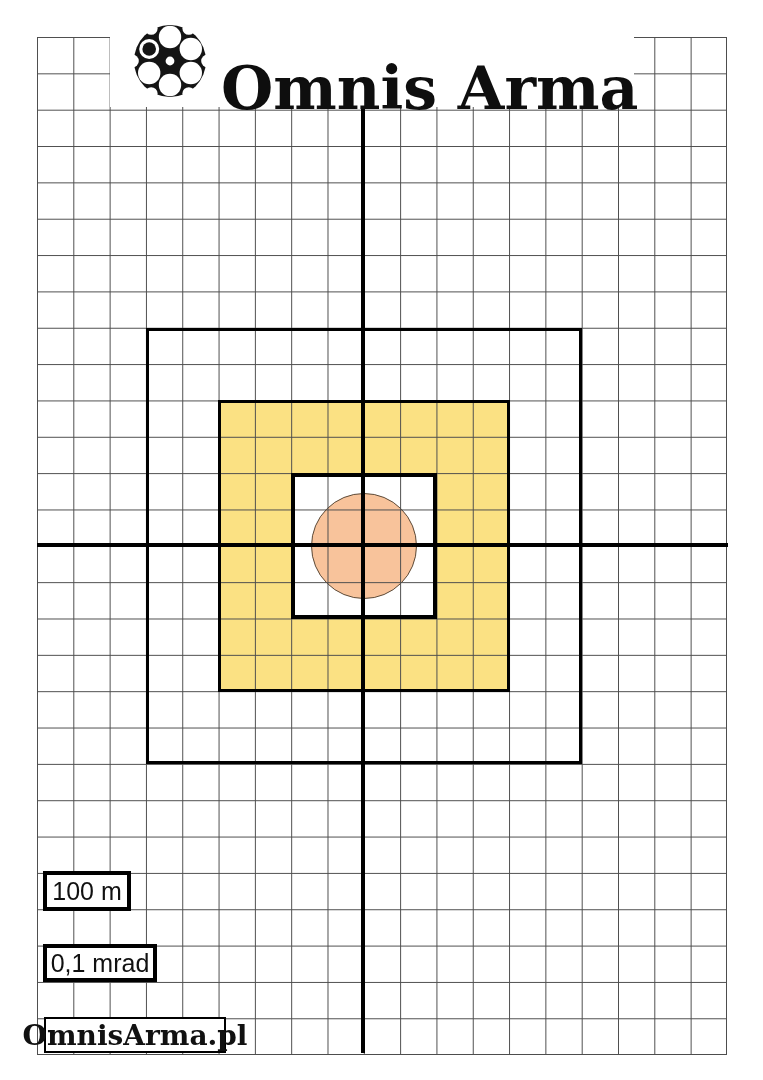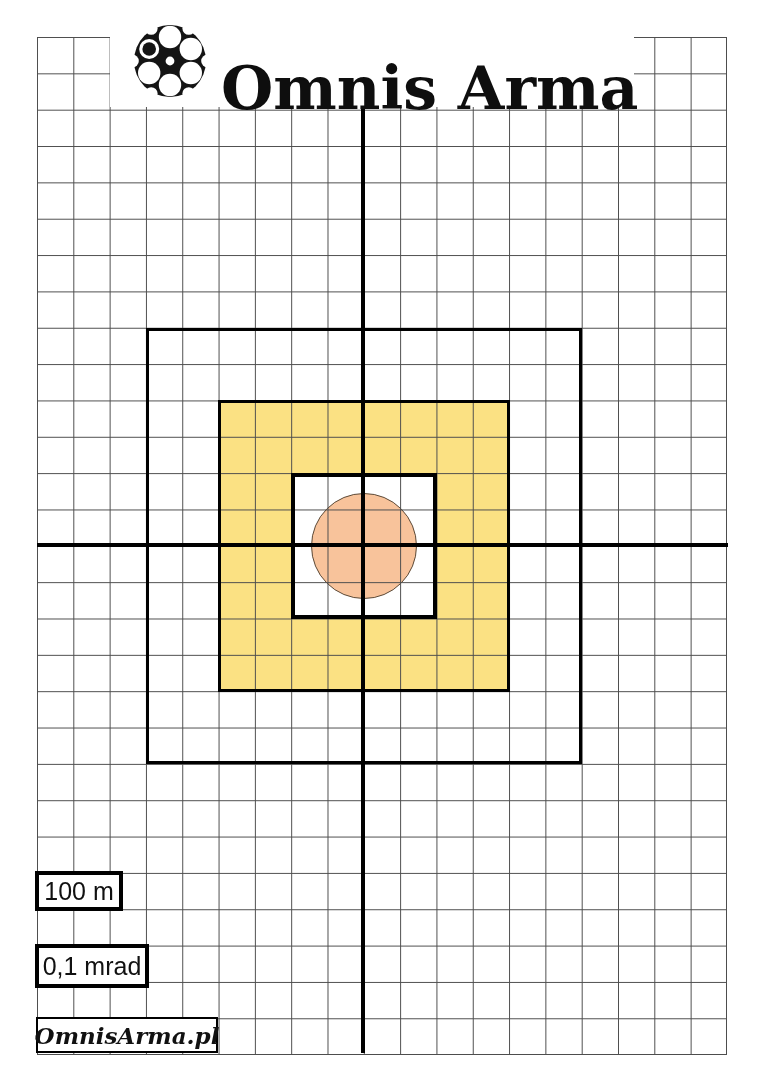--- a/index.html
+++ b/index.html
@@ -48,27 +48,27 @@
   .brand-title{
     left:221px;top:29px;z-index:6;
     font-family:"DejaVu Serif", serif;
     font-weight:700;font-size:60px;line-height:normal;
     color:#0e0e0e;white-space:nowrap;letter-spacing:0px;margin-top:24px;
   }
 
   
   .box{
     background:#ffffff;color:#111111;z-index:6;
-    display:flex;align-items:center;justify-content:center;white-space:nowrap;
+    display:flex;align-items:center;justify-content:center;white-space:nowrap;margin-left:8px;
   }
   .box-distance{left:35px;top:871px;width:88px;height:40px;border:4px solid var(--line-black,#000);font-size:25px;}
-  .box-mrad{left:35px;top:944px;width:114px;height:44px;border:4px solid var(--line-black,#000);font-size:25px;}
+  .box-mrad{left:35px;top:944px;width:114px;height:38px;border:4px solid var(--line-black,#000);font-size:25px;}
   .box-site{
     left:36px;top:1017px;width:182px;height:36px;border:2px solid var(--line-black,#000);
-    font-family:"DejaVu Serif", serif;font-weight:700;font-size:23px;font-style:italic;
+    font-family:"DejaVu Serif", serif;font-weight:700;font-size:28px;
   }
 </style>
 </head>
 <body>
 
 <div class="page">
 
   <div class="abs fill-yellow"></div>
   <div class="abs fill-inner"></div>
   <div class="abs center-circle"></div>

